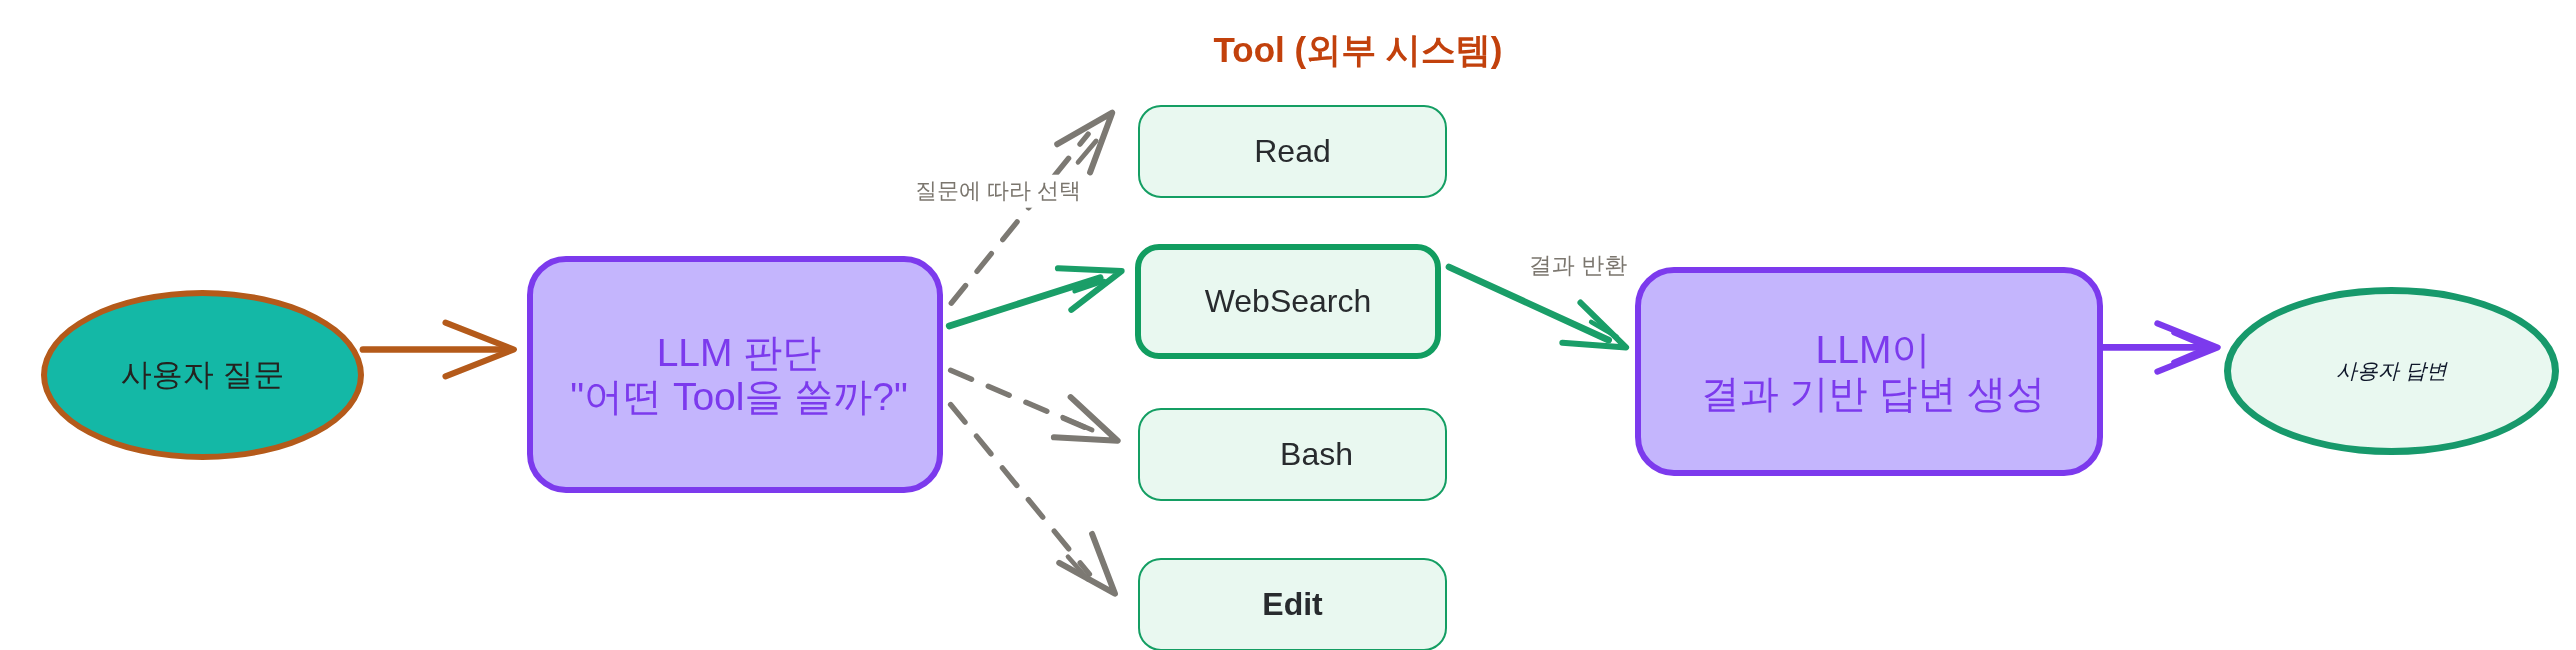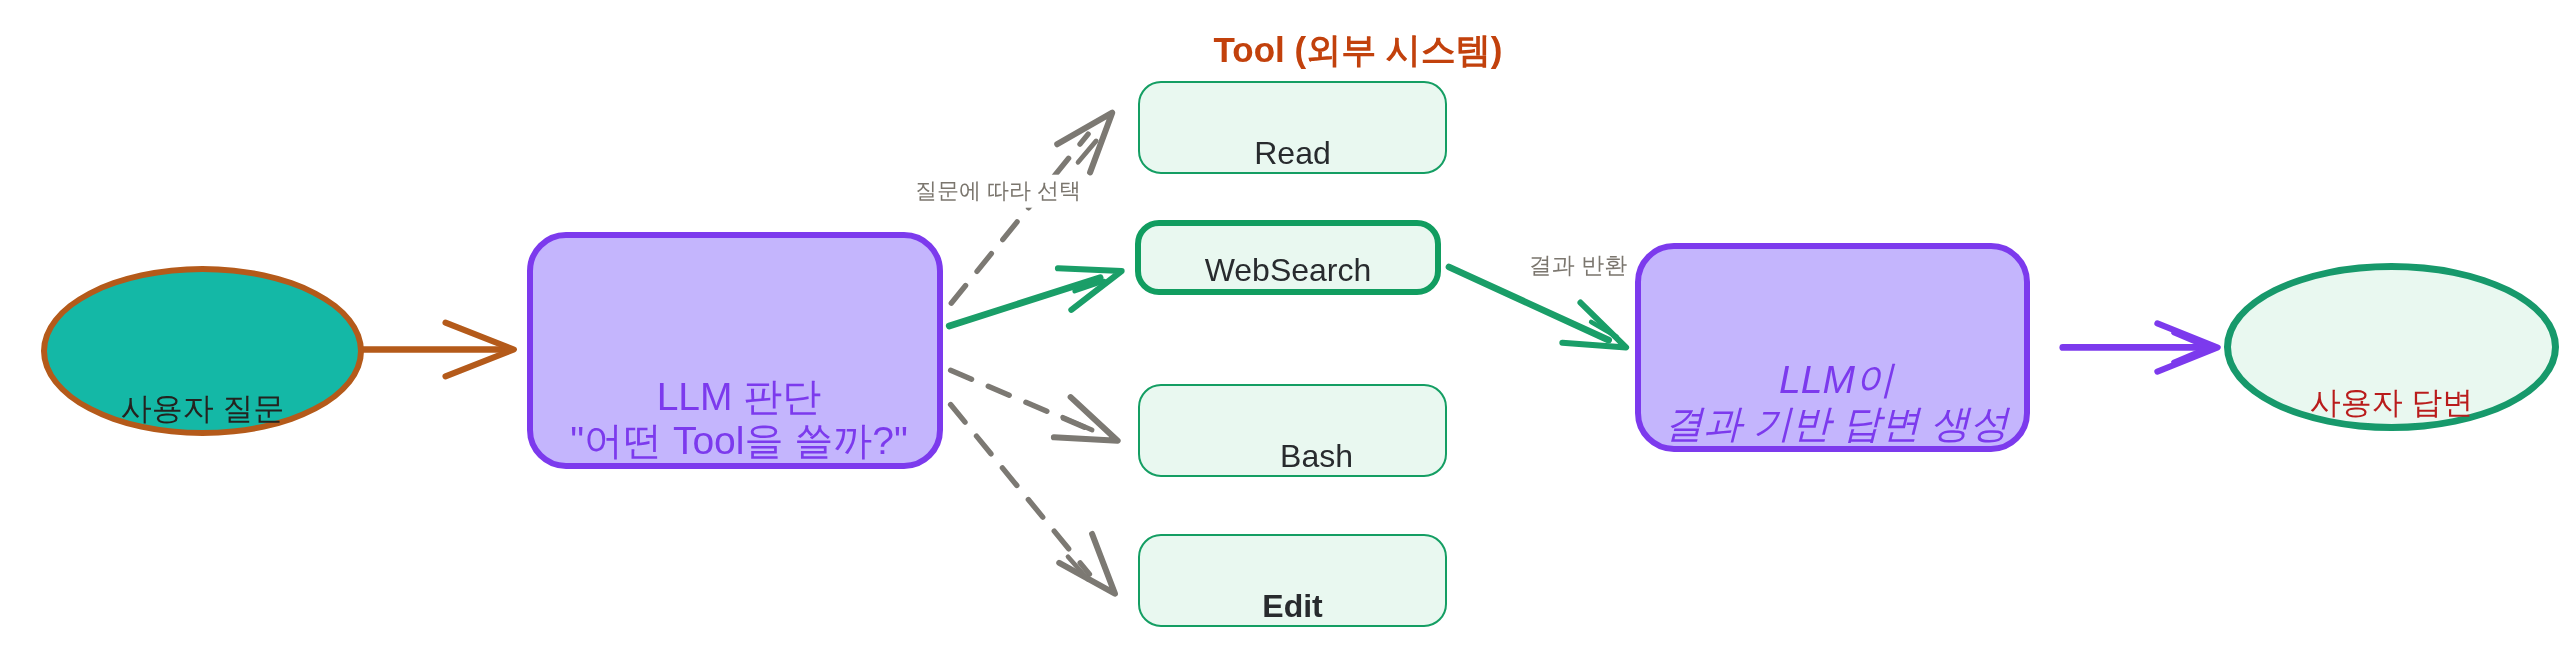--- a/index.html
+++ b/index.html
@@ -30,72 +30,74 @@
   .green  { stroke: #1a9e68; }
   .gray   { stroke: #7c7973; }
   .purple { stroke: #7c3aed; }
 
   .node {
     position: absolute;
     box-sizing: border-box;
     display: flex;
     flex-direction: column;
     align-items: center;
-    justify-content: flex-end;
+    justify-content: center;
     text-align: center;
+    margin-top: 24px;
   }
   .ellipse { border-radius: 50%; }
 
   .node-user-q {
     left: 41px; top: 266px; width: 323px; height: 170px;
     background: #14b8a6;
     border: 6.7px solid #b45a1a;
     color: #24221f;
     font-size: 31px;
   }
   .node-llm {
     background: #c4b5fd;
     border: 6.7px solid #7c3aed;
     border-radius: 39px;
     color: #7c3aed;
     font-size: 39px;
     line-height: 44px;
     padding-left: 8px;
   }
   .node-llm1 { left: 527px;  top: 232px; width: 416px; height: 237px; }
-  .node-llm2 { left: 1635px; top: 243px; width: 395px; height: 209px; font-style: italic; }
+  .node-llm2 { left: 1635px; top: 243px; width: 468px; height: 209px; }
 
   .group-title {
     position: absolute;
     left: 1157px; top: 27px; width: 402px;
     text-align: center;
     font-size: 35px;
     font-weight: 600;
     color: #c2410c;
   }
 
   .node-tool {
     background: #e9f8f0;
     border: 2.7px solid #149e63;
     border-radius: 23px;
     color: #282b2e;
     font-size: 32px;
   }
   .node-read      { left: 1138px; top: 81px; width: 309px; height: 93px; }
-  .node-websearch { left: 1135px; top: 220px; width: 306px; height: 75px;
+  .node-websearch { left: 1135px; top: 220px; width: 306px; height: 115px;
                     border-width: 6.7px; border-color: #119d60; border-radius: 24px; }
   .node-bash      { left: 1138px; top: 384px; width: 309px; height: 93px; padding-left: 48px; }
   .node-edit      { left: 1138px; top: 534px; width: 309px; height: 93px; font-weight: bold; }
 
   .node-user-a {
     left: 2224px; top: 263px; width: 335px; height: 168px;
     background: #e9f8f0;
     border: 7.4px solid #17996b;
-    color: #b91c1c;
-    font-size: 31px;
+    color: #0f172a;
+    font-size: 21px;
+    font-style: italic;
   }
 
   .edge-label {
     position: absolute;
     transform: translate(-50%, -50%);
     background: #ffffff;
     padding: 1.3px 6.7px;
     color: #7b766e;
     font-size: 23px;
     white-space: nowrap;

